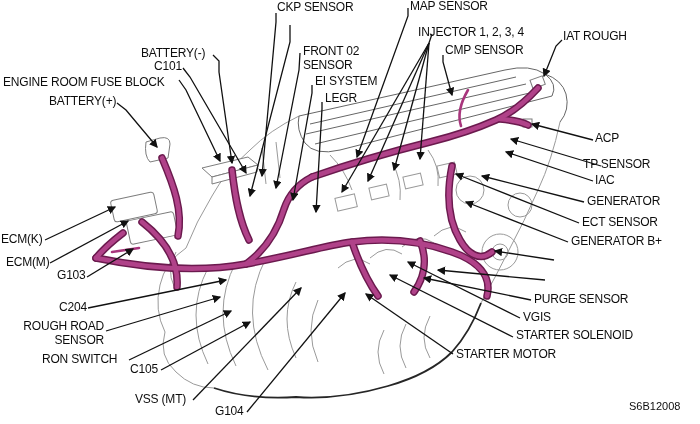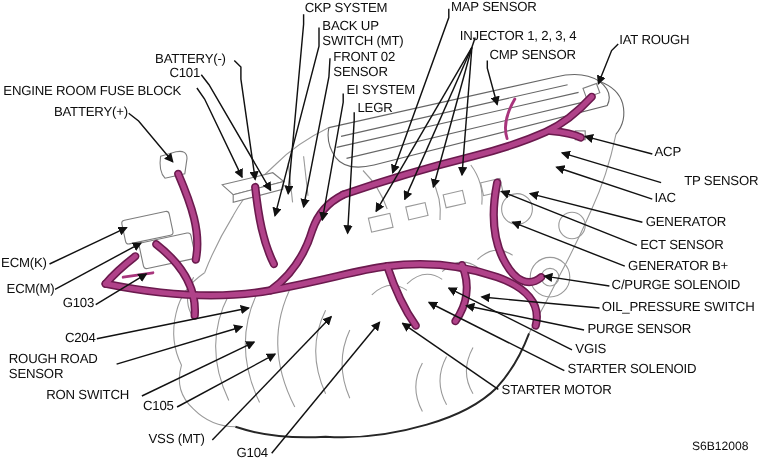--- a/index.html
+++ b/index.html
@@ -5,21 +5,21 @@
   html,body{margin:0;padding:0;background:#fff;}
   #stage{
     position:relative;width:700px;height:424px;background:#ffffff;overflow:hidden;
     font-family:"Liberation Sans","DejaVu Sans",sans-serif;
   }
   #stage svg{position:absolute;left:0;top:0;}
   .lbl{
     position:absolute;font-size:12px;line-height:13.5px;color:#0d0d0d;
     white-space:pre-line;letter-spacing:-0.2px;
   }
-  .lbl.ra{}
+  .lbl.ra{text-align:right;}
   .code{
     position:absolute;font-size:11px;color:#0d0d0d;letter-spacing:0;
   }
 </style>
 </head>
 <body>
 
 <div id="stage">
 
   <svg width="700" height="424" viewBox="0 0 700 424">
@@ -162,39 +162,35 @@
       <path marker-end="url(#ah)" d="M161,370 L250,322"></path>
       <path marker-end="url(#ah)" d="M193,400 L301,288"></path>
       <path marker-end="url(#ah)" d="M247,412 L345,293"></path>
     </g>
   </svg>
 
   <div class="lbl" style="left:3px;top:76px">ENGINE ROOM FUSE BLOCK</div>
   <div class="lbl" style="left:49px;top:95px">BATTERY(+)</div>
   <div class="lbl" style="left:141px;top:47px">BATTERY(-)</div>
   <div class="lbl" style="left:154px;top:60px">C101</div>
-  <div class="lbl" style="left:277px;top:1px">CKP SYSTEM</div>
-  <div class="lbl" style="left:293px;top:17px">BACK UP
-SWITCH (MT)</div>
+  <div class="lbl" style="left:277px;top:1px">CKP SENSOR</div>
   <div class="lbl" style="left:303px;top:45px">FRONT 02
 SENSOR</div>
   <div class="lbl" style="left:315px;top:75px">EI SYSTEM</div>
   <div class="lbl" style="left:325px;top:92px">LEGR</div>
   <div class="lbl" style="left:410px;top:0px">MAP SENSOR</div>
   <div class="lbl" style="left:418px;top:26px">INJECTOR 1, 2, 3, 4</div>
   <div class="lbl" style="left:445px;top:44px">CMP SENSOR</div>
   <div class="lbl" style="left:563px;top:30px">IAT ROUGH</div>
   <div class="lbl" style="left:595px;top:132px">ACP</div>
-  <div class="lbl" style="left:622px;top:158px">TP SENSOR</div>
+  <div class="lbl" style="left:583px;top:158px">TP SENSOR</div>
   <div class="lbl" style="left:595px;top:174px">IAC</div>
   <div class="lbl" style="left:587px;top:195px">GENERATOR</div>
   <div class="lbl" style="left:582px;top:216px">ECT SENSOR</div>
   <div class="lbl" style="left:571px;top:235px">GENERATOR B+</div>
-  <div class="lbl" style="left:556px;top:253px">C/PURGE SOLENOID</div>
-  <div class="lbl" style="left:547px;top:273px">OIL_PRESSURE SWITCH</div>
   <div class="lbl" style="left:534px;top:293px">PURGE SENSOR</div>
   <div class="lbl" style="left:523px;top:311px">VGIS</div>
   <div class="lbl" style="left:516px;top:329px">STARTER SOLENOID</div>
   <div class="lbl" style="left:456px;top:348px">STARTER MOTOR</div>
   <div class="lbl" style="left:1px;top:233px">ECM(K)</div>
   <div class="lbl" style="left:6px;top:256px">ECM(M)</div>
   <div class="lbl" style="left:57px;top:269px">G103</div>
   <div class="lbl" style="left:59px;top:301px">C204</div>
   <div class="lbl ra" style="left:8px;top:320px;width:96px">ROUGH ROAD
 SENSOR</div>

